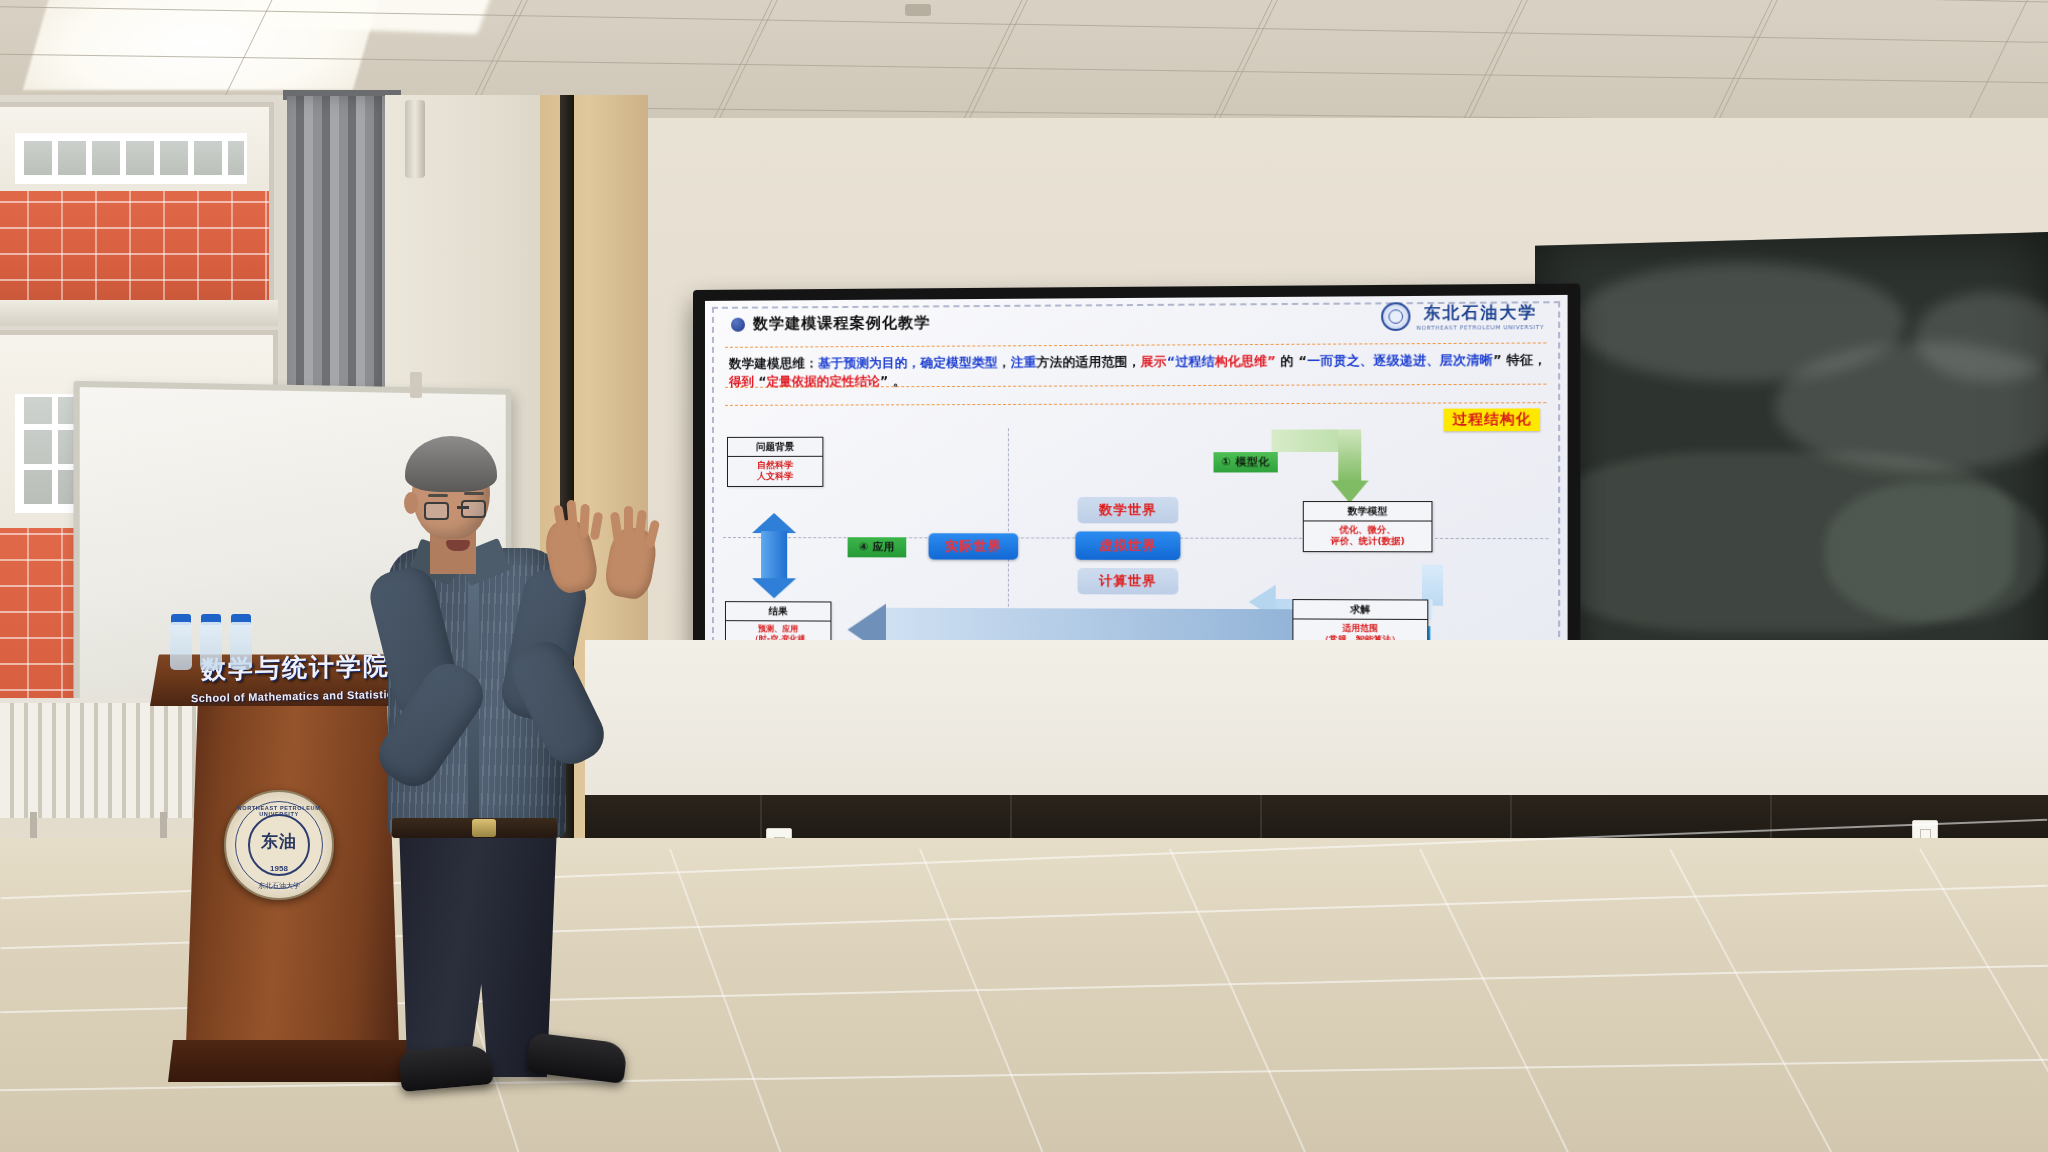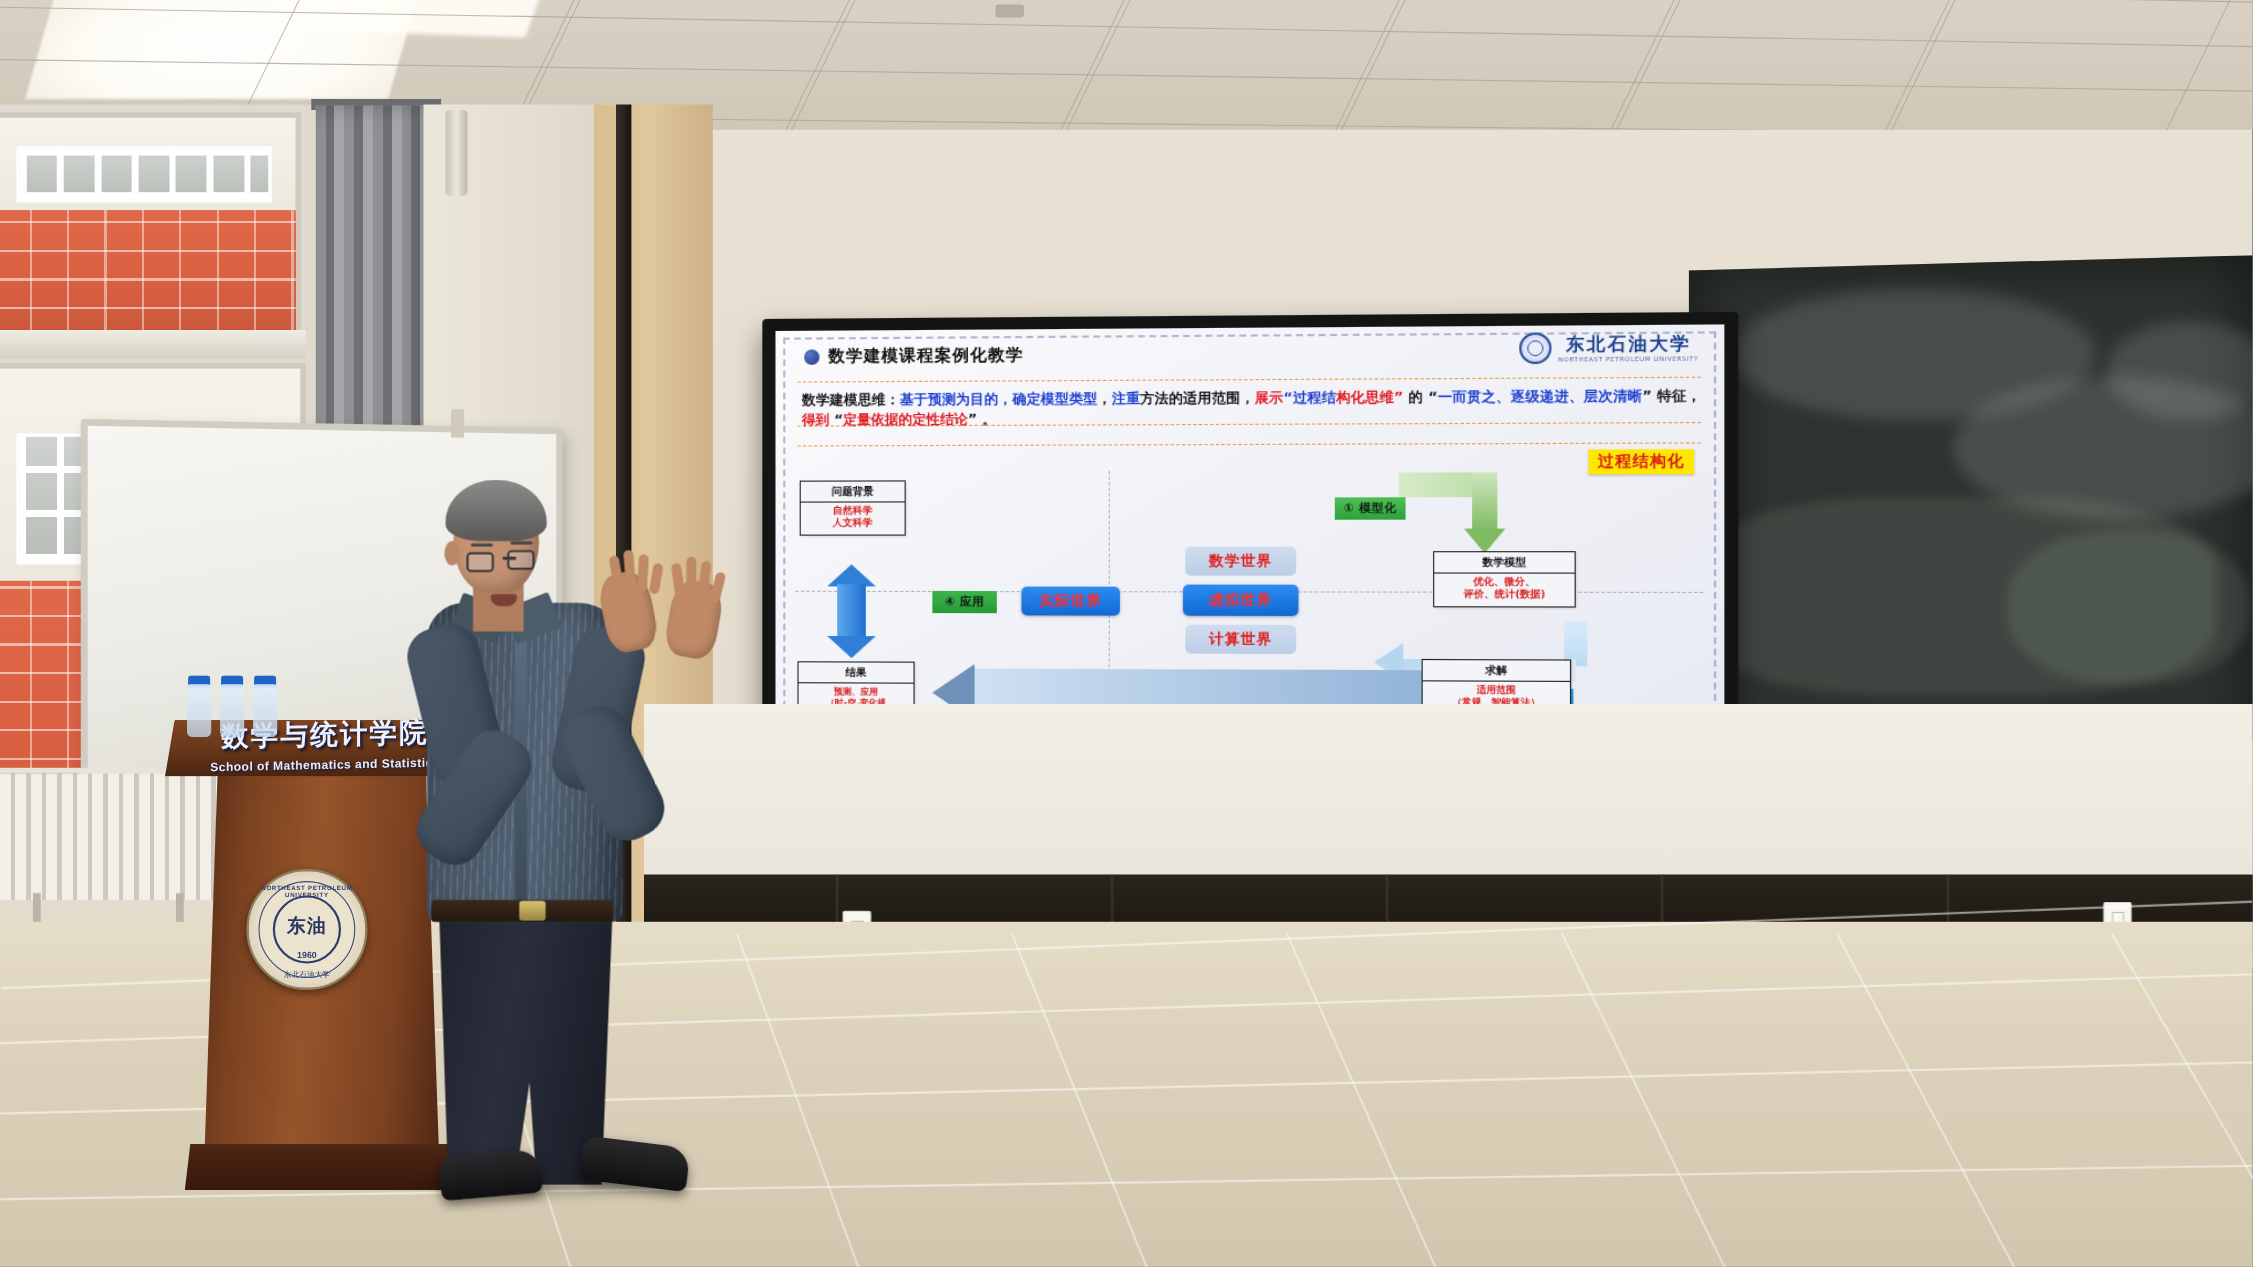--- a/index.html
+++ b/index.html
@@ -492,21 +492,21 @@
   <div class="podium-body"></div>
   <div class="podium-top"></div>
   <div class="podium-sign-cn">数学与统计学院</div>
   <div class="podium-sign-en">School of Mathematics and Statistics</div>
 
   <div class="podium-emblem">
     <span class="emb-ring"></span>
     <span class="emb-arc">NORTHEAST PETROLEUM UNIVERSITY</span>
     <span class="emb-ring2"></span>
     <span class="emb-cn">东油</span>
-    <span class="emb-year">1960</span>
+    <span class="emb-year">1958</span>
     <span class="emb-bottom">东北石油大学</span>
   </div>
   <div class="podium-base"></div>
 
   <div class="bottle-cap" style="left:171px"></div>
   <div class="bottle" style="left:170px"></div>
   <div class="bottle-cap" style="left:201px"></div>
   <div class="bottle" style="left:200px"></div>
   <div class="bottle-cap" style="left:231px"></div>
   <div class="bottle" style="left:230px"></div>

